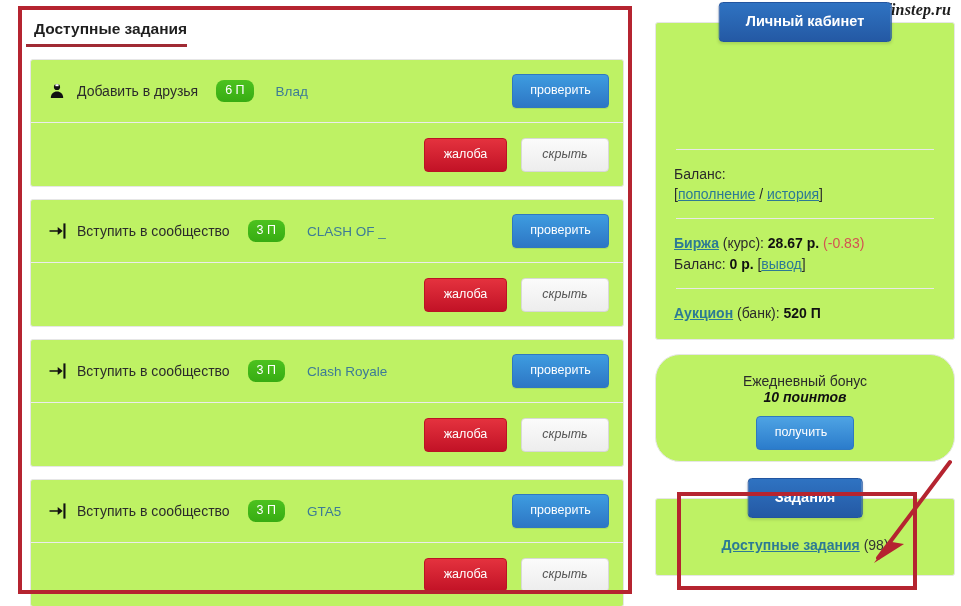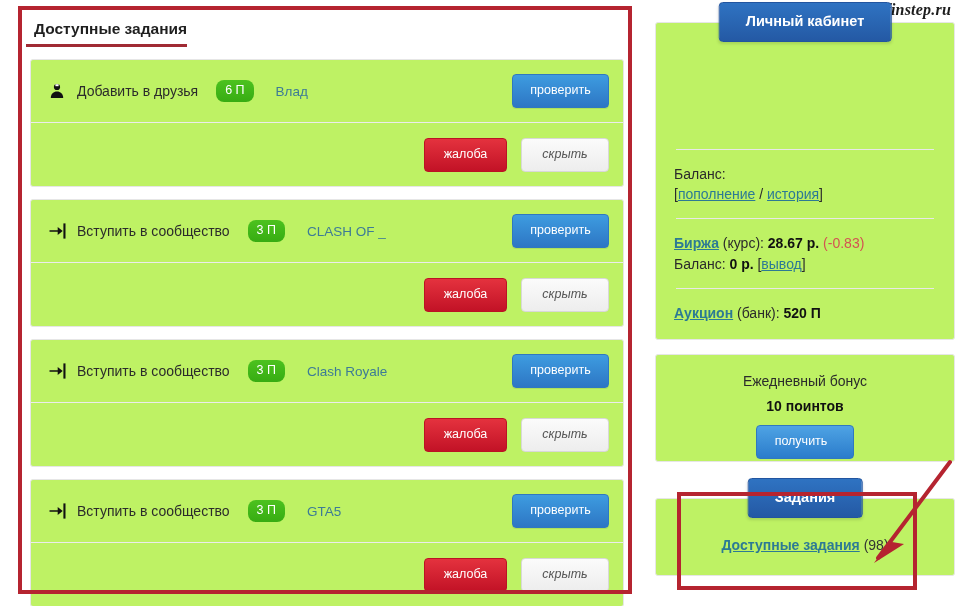--- a/index.html
+++ b/index.html
@@ -205,23 +205,24 @@
   .bold { font-weight: bold; color: #111; }
   .neg { color: #d45252; }
   .gap { height: 16px; }
 
   
   #panel-bonus {
     margin-top: 14px;
     height: 108px;
     text-align: center;
     padding-top: 18px;
+    border-radius: 25px;
   }
   .bonus-t1 { font-size: 14px; color: #2b2b2b; }
-  .bonus-t2 { font-size: 14px; color: #111; font-weight: bold; margin-top: 9px; }
+  .bonus-t2 { font-size: 14px; color: #111; font-weight: bold; margin-top: 0; font-style: italic; }
   .btn-get {
     margin-top: 11px;
     background: linear-gradient(#4ea3e4, #2b7ccb);
     border: 1px solid #2f78c0;
     color: #ffffff;
     font-size: 12.5px;
     border-radius: 4px;
     padding: 9px 26px 10px 18px;
     line-height: 1;
     display: inline-block;

